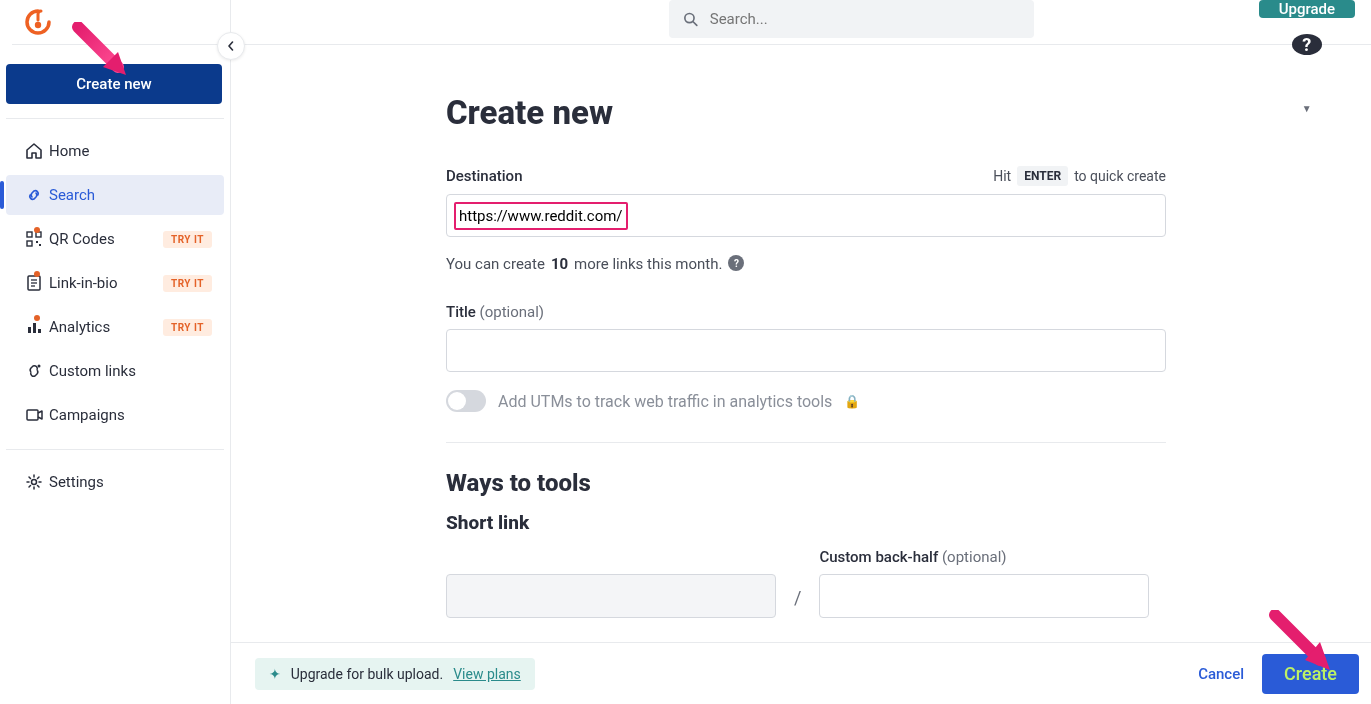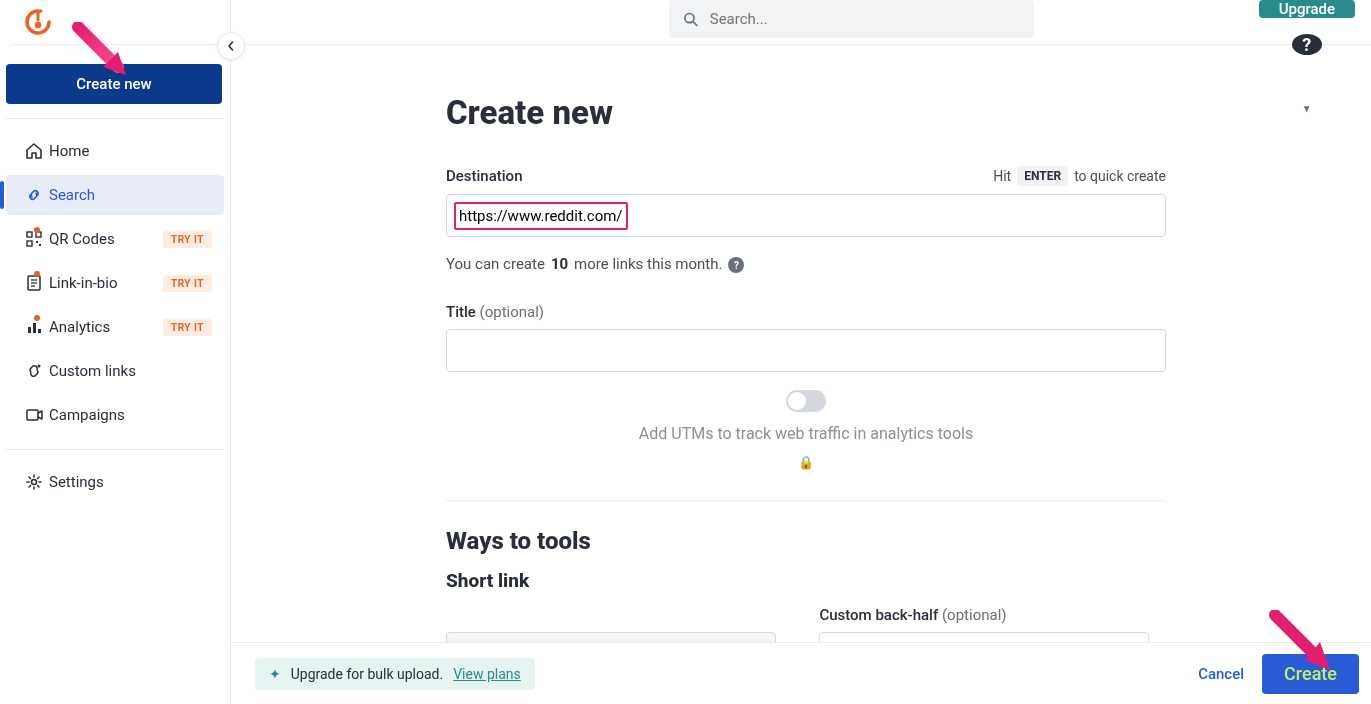--- a/index.html
+++ b/index.html
@@ -37,24 +37,24 @@
     .form { width: 720px; }
     h1 { font-size: 33px; font-weight: 800; color: #2a2e3b; margin-bottom: 34px; }
     .label-row { display: flex; justify-content: space-between; align-items: center; margin-bottom: 8px; }
     .field-label { font-size: 15px; font-weight: 500; color: #2a2e3b; }
     .field-label .opt { font-weight: 400; color: #6a6f7a; }
     .hint { font-size: 14px; color: #4a4f5a; display: flex; align-items: center; gap: 6px; }
     .key-badge { background: #f1f3f5; color: #2a2e3b; font-size: 12px; font-weight: 700; padding: 3px 7px; border-radius: 3px; }
     .text-input { width: 100%; height: 43px; border: 1px solid #d5d8de; border-radius: 4px; padding: 0 12px; font-size: 15px; outline: none; }
     .dest-wrap { position: relative; margin-bottom: 18px; }
     .dest-highlight { position: absolute; left: 8px; top: 8px; width: 174px; height: 28px; border: 2px solid #e41e6e; border-radius: 2px; pointer-events: none; }
-    .link-count { font-size: 15px; color: #4a4f5a; margin-bottom: 30px; display: flex; align-items: flex-end; gap: 6px; }
+    .link-count { font-size: 15px; color: #4a4f5a; margin-bottom: 30px; display: flex; align-items: flex-start; gap: 6px; }
     .link-count .num { font-weight: 700; color: #2a2e3b; }
     .info-icon { width: 16px; height: 16px; background: #6a6f7a; color: #fff; border-radius: 50%; display: inline-flex; align-items: center; justify-content: center; font-size: 10px; font-weight: bold; }
-    .utm-row { display: flex; align-items: center; gap: 12px; margin: 18px 0 30px 0; color: #8a8f99; flex-direction: column; }
+    .utm-row { display: flex; align-items: center; gap: 12px; margin: 18px 0 30px 0; color: #8a8f99; }
     .toggle { width: 40px; height: 22px; background: #d5d8de; border-radius: 11px; position: relative; cursor: pointer; }
     .toggle::after { content: ''; position: absolute; left: 2px; top: 2px; width: 18px; height: 18px; background: #fff; border-radius: 50%; }
     .lock-icon { font-size: 13px; color: #4a4f5a; }
     .section-divider { border: none; border-top: 1px solid #e8eaed; margin: 0 0 26px 0; }
     h2 { font-size: 24px; font-weight: 800; margin-bottom: 14px; }
     h3 { font-size: 19px; font-weight: 800; margin-bottom: 14px; }
     .domain-row { display: flex; gap: 18px; align-items: flex-end; }
     .domain-col { display: flex; flex-direction: column; gap: 8px; }
     .domain-input { width: 330px; height: 44px; border: 1px solid #d5d8de; border-radius: 4px; background: #f4f5f7; padding: 0 12px; font-size: 15px; }
     .slash { font-size: 18px; color: #6a6f7a; padding-bottom: 10px; }

